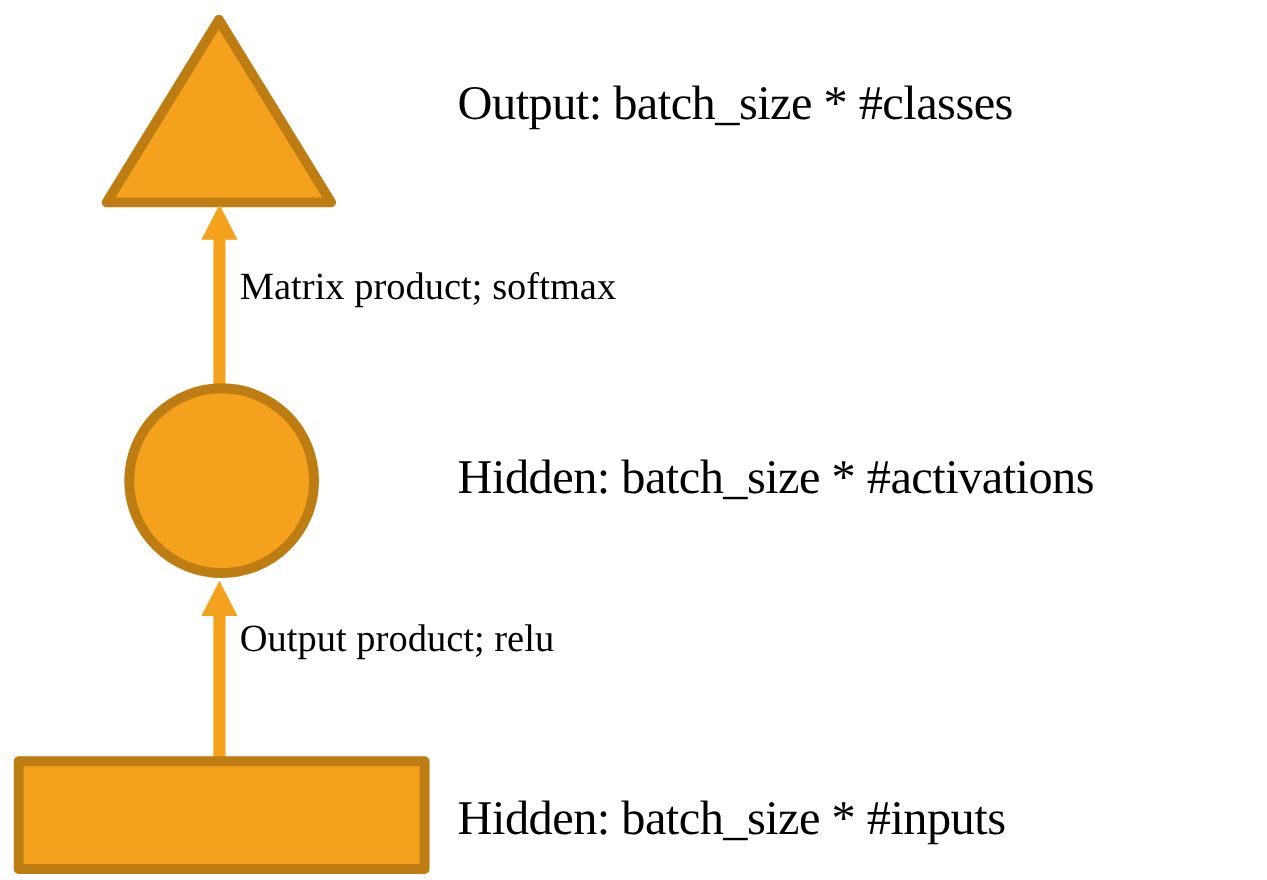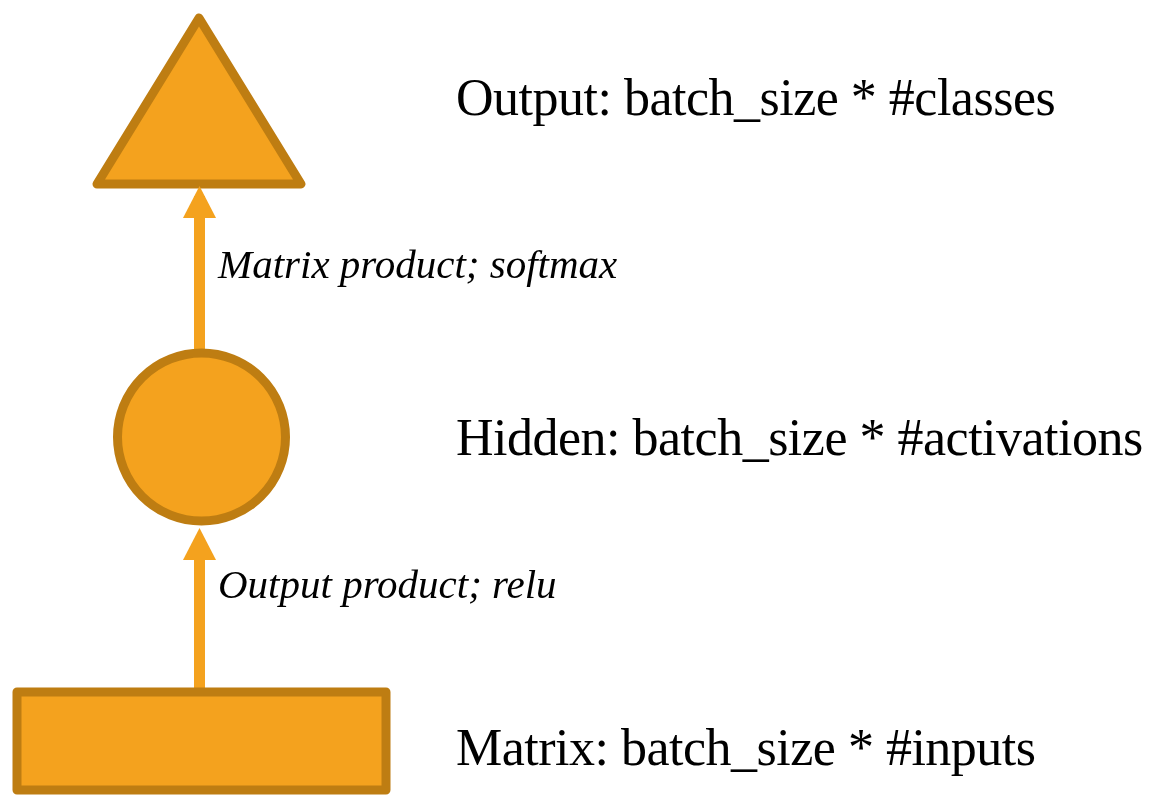--- a/index.html
+++ b/index.html
@@ -24,34 +24,32 @@
     left: 0;
     top: 0;
     width: 1152px;
     height: 800px;
     display: block;
   }
   .node-label {
     position: absolute;
     color: #000000;
     font-family: "Liberation Serif", "DejaVu Serif", serif;
-    font-size: 52px;
+    font-size: 44px;
     font-style: normal;
     font-weight: normal;
     line-height: 1.05;
     white-space: nowrap;
     letter-spacing: -0.5px;
-    margin-left: 40px;
   }
   .edge-label {
     position: absolute;
     color: #000000;
     font-family: "Liberation Serif", "DejaVu Serif", serif;
-    font-size: 41px;
-    font-style: italic;
+    font-size: 35px;
     font-weight: normal;
     line-height: 1.05;
     white-space: nowrap;
   }
   #label-output   { left: 416px; top: 71px;  }
   #label-hidden   { left: 416px; top: 411px; }
   #label-input    { left: 416px; top: 721px; }
   #label-edge-top { left: 218px; top: 243px; }
   #label-edge-bot { left: 218px; top: 563px; }
 </style>
@@ -77,19 +75,19 @@
     </g>
 
     <rect x="17" y="692" width="369" height="98" fill="#F4A21E" stroke="#BE7D12" stroke-width="9" stroke-linejoin="round"></rect>
 
   </svg>
 
   <div class="node-label" id="label-output">Output: batch_size * #classes</div>
 
   <div class="node-label" id="label-hidden">Hidden: batch_size * #activations</div>
 
-  <div class="node-label" id="label-input">Matrix: batch_size * #inputs</div>
+  <div class="node-label" id="label-input">Hidden: batch_size * #inputs</div>
 
   <div class="edge-label" id="label-edge-top">Matrix product; softmax</div>
 
   <div class="edge-label" id="label-edge-bot">Output product; relu</div>
 
 </div>
 
 </body></html>

